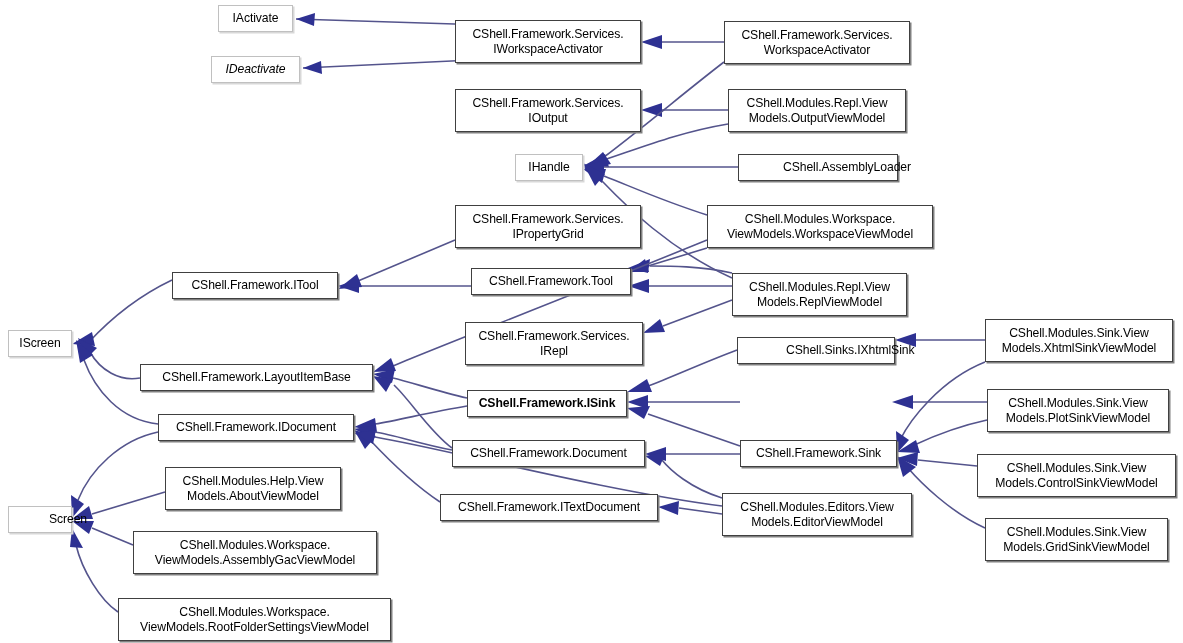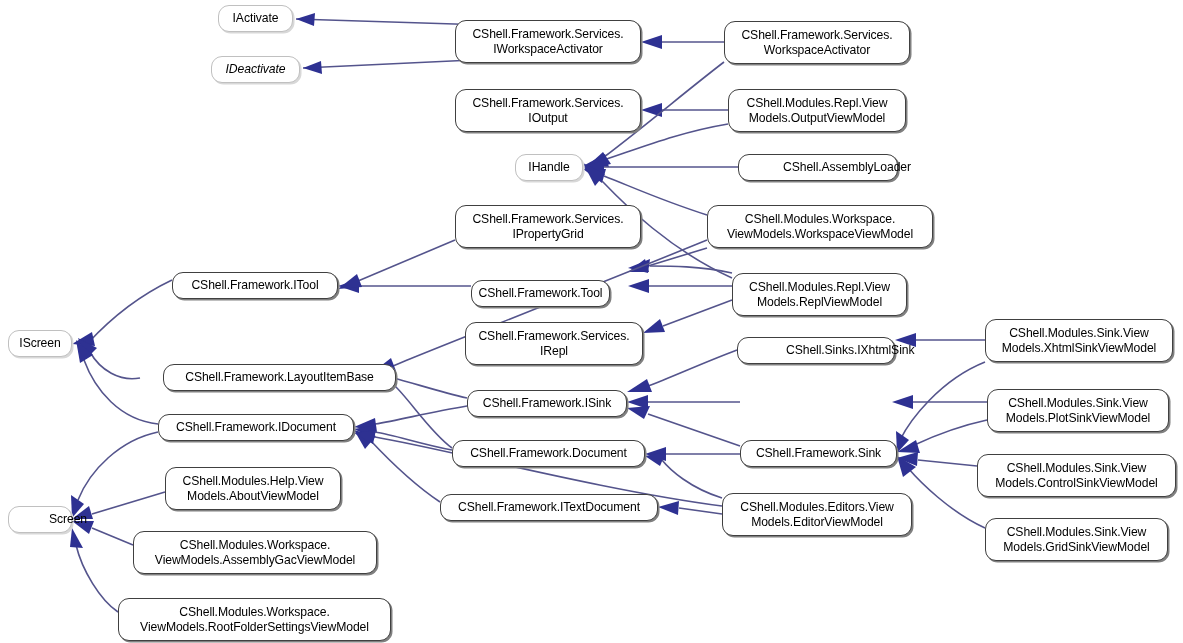--- a/index.html
+++ b/index.html
@@ -2,21 +2,21 @@
 <html><head>
 <meta charset="utf-8">
 <style>
   html,body{margin:0;padding:0;background:#ffffff;}
   body{font-family:"Liberation Sans","DejaVu Sans",sans-serif;}
   #canvas{position:relative;width:1183px;height:643px;background:#ffffff;overflow:hidden;}
   #edges{position:absolute;left:0;top:0;width:1183px;height:643px;}
   .node{position:absolute;box-sizing:border-box;background:#ffffff;display:flex;
         align-items:center;justify-content:center;text-align:center;
         font-size:12.2px;line-height:14.5px;color:#000000;letter-spacing:-0.1px;
-        padding:1px 4px;z-index:5;border-radius:11px;}
+        padding:1px 4px;z-index:5;}
   .node.solid{border:1px solid #404040;box-shadow:1.5px 1.5px 0 0 #808080;}
   .node.light{border:1px solid #c0c0c0;box-shadow:1.5px 1.5px 0 0 #d8d8d8;}
   .node span{display:block;width:100%;white-space:pre-line;}
 </style>
 </head>
 <body>
 
 <div id="canvas">
   <svg id="edges" width="1183" height="643" viewBox="0 0 1183 643" xmlns="http://www.w3.org/2000/svg">
       <path d="M 641,30 L 296,19" fill="none" stroke="#54548c" stroke-width="1.6"></path>
@@ -134,45 +134,45 @@
       <span>CShell.Framework.Services.
 IPropertyGrid</span>
     </div>
     <div class="node solid" style="left: 707px; top: 205px; width: 226px; height: 43px;">
       <span>CShell.Modules.Workspace.
 ViewModels.WorkspaceViewModel</span>
     </div>
     <div class="node solid" style="left: 172px; top: 272px; width: 166px; height: 27px;">
       <span>CShell.Framework.ITool</span>
     </div>
-    <div class="node solid" style="left: 471px; top: 280px; width: 139px; height: 27px;">
+    <div class="node solid" style="left: 471px; top: 268px; width: 160px; height: 27px;">
       <span>CShell.Framework.Tool</span>
     </div>
     <div class="node solid" style="left: 732px; top: 273px; width: 175px; height: 43px;">
       <span>CShell.Modules.Repl.View
 Models.ReplViewModel</span>
     </div>
     <div class="node solid" style="left: 465px; top: 322px; width: 178px; height: 43px;">
       <span>CShell.Framework.Services.
 IRepl</span>
     </div>
     <div class="node solid" style="left: 737px; top: 337px; width: 158px; height: 27px; padding-left: 48px;">
       <span>CShell.Sinks.IXhtmlSink</span>
     </div>
     <div class="node solid" style="left: 985px; top: 319px; width: 188px; height: 43px;">
       <span>CShell.Modules.Sink.View
 Models.XhtmlSinkViewModel</span>
     </div>
     <div class="node light" style="left: 8px; top: 330px; width: 64px; height: 27px;">
       <span>IScreen</span>
     </div>
-    <div class="node solid" style="left: 140px; top: 364px; width: 233px; height: 27px; margin-left: 23px;">
+    <div class="node solid" style="left: 140px; top: 364px; width: 233px; height: 27px;">
       <span>CShell.Framework.LayoutItemBase</span>
     </div>
-    <div class="node solid" style="left: 467px; top: 390px; width: 160px; height: 27px;">
+    <div class="node solid" style="left: 467px; top: 390px; width: 160px; height: 27px; font-weight: bold;">
       <span>CShell.Framework.ISink</span>
     </div>
     <div class="node solid" style="left: 987px; top: 389px; width: 182px; height: 43px;">
       <span>CShell.Modules.Sink.View
 Models.PlotSinkViewModel</span>
     </div>
     <div class="node solid" style="left: 158px; top: 414px; width: 196px; height: 27px;">
       <span>CShell.Framework.IDocument</span>
     </div>
     <div class="node solid" style="left: 452px; top: 440px; width: 193px; height: 27px;">

